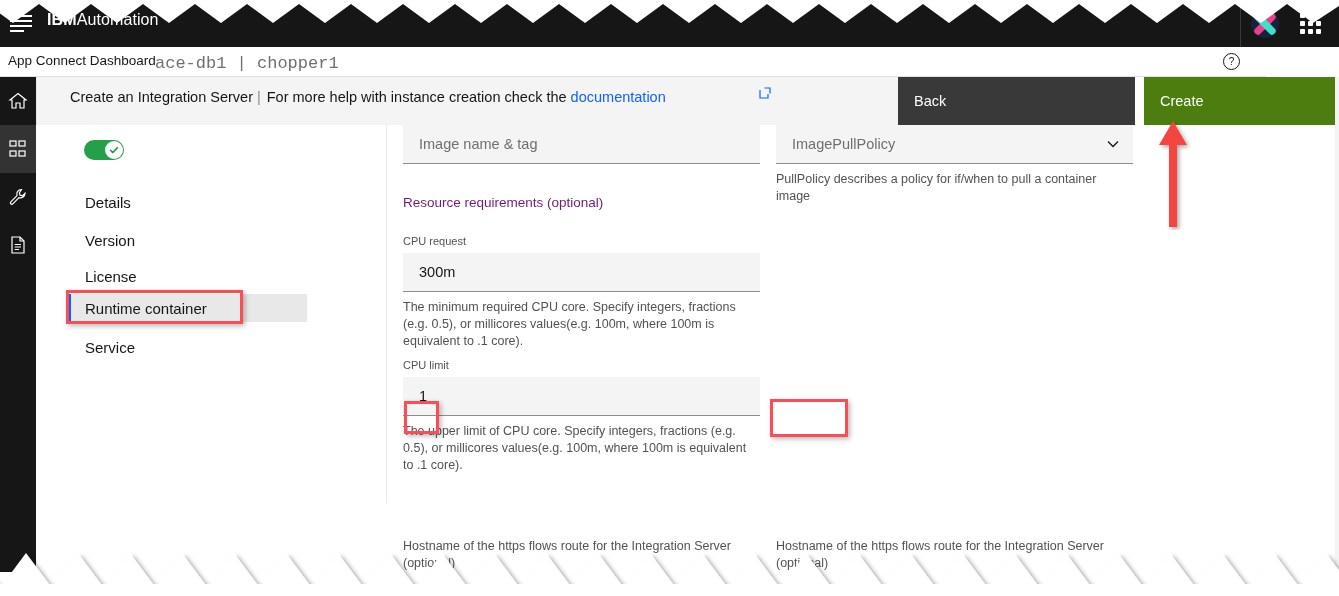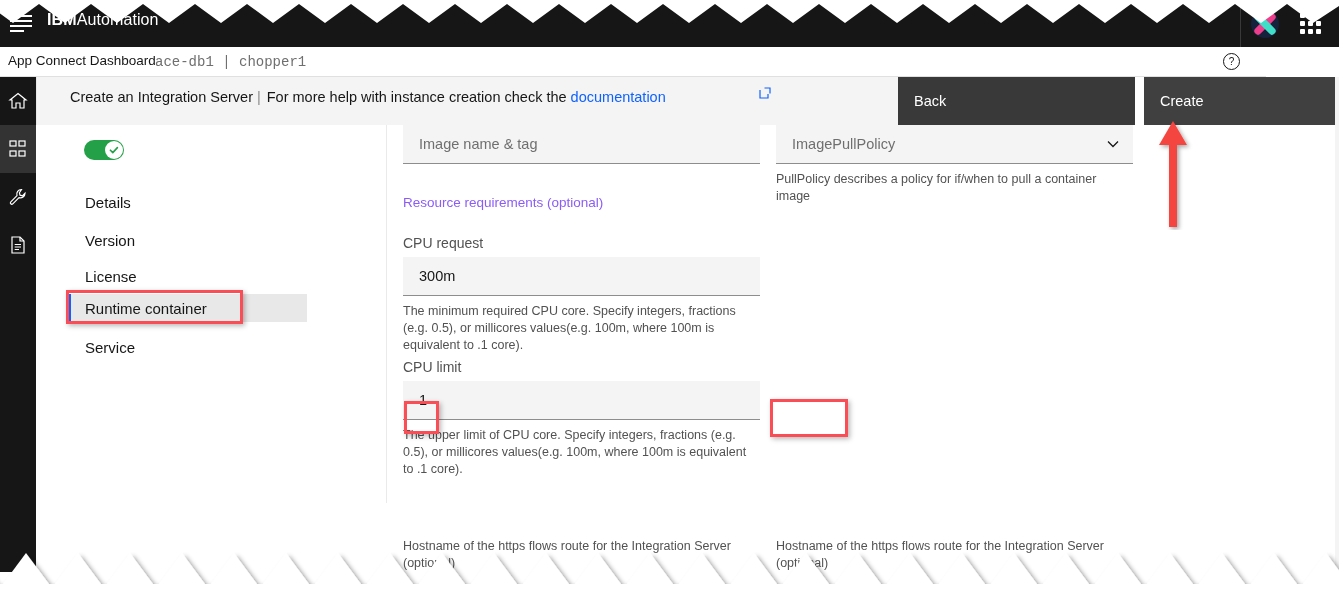--- a/index.html
+++ b/index.html
@@ -60,21 +60,21 @@
 
   
   #crumbbar {
     position:absolute; left:0; top:47px; width:1266px; height:30px;
     background:#ffffff; border-bottom:1px solid #e0e0e0;
   }
   #crumb-main {
     position:absolute; left:8px; top:6px; font-size:13.5px; color:#161616;
   }
   #crumb-sub {
-    position:absolute; left:155px; top:7px; font-size:14px; color:#6f6f6f;
+    position:absolute; left:155px; top:7px; font-size:17px; color:#6f6f6f;
     font-family:"Liberation Mono", monospace;
   }
   #help-icon {
     position:absolute; right:25px; top:5px; width:19px; height:19px;
   }
 
   
   #actionbar {
     position:absolute; left:0; top:77px; width:1339px; height:48px;
   }
@@ -90,21 +90,21 @@
   #doc-link { color:#0f62fe; text-decoration:none;text-align:center; }
   #ext-icon { position:absolute; left:722px; top:8px; width:12px; height:12px; }
   #btn-back {
     position:absolute; left:898px; top:0; width:237px; height:48px;
     background:#393939; color:#ffffff; border:none;
     font-family:"Liberation Sans", sans-serif; font-size:14.5px;
     text-align:left; padding-left:16px; cursor:pointer;
   }
   #btn-create {
     position:absolute; left:1144px; top:0; width:195px; height:48px;
-    background:#404040; color:#ffffff; border:none;
+    background:#4d7c0f; color:#ffffff; border:none;
     font-family:"Liberation Sans", sans-serif; font-size:14.5px;
     text-align:left; padding-left:16px; cursor:pointer;
   }
 
   
   #rail {
     position:absolute; left:0; top:77px; width:36px; height:495px;
     background:#161616;
   }
   .rail-item {
@@ -148,39 +148,39 @@
   #form {
     position:absolute; left:386px; top:125px; width:953px; height:447px;
     background:#ffffff; overflow:hidden;
   }
   #form-divider {
     position:absolute; left:0px; top:0; width:1px; height:378px; background:#eaeaea;
   }
   .col-l { position:absolute; left:17px; width:357px; }
   .col-r { position:absolute; left:390px; width:357px; }
 
-  .field-label { font-size:14px; color:#525252; margin-bottom:6px; }
+  .field-label { font-size:11px; color:#525252; margin-bottom:6px; }
   .txtfield {
     width:357px; height:39px; background:#f4f4f4; border:none;
     border-bottom:1px solid #8d8d8d;
     font-family:"Liberation Sans", sans-serif; font-size:14.5px;
     color:#161616; padding:0 16px; outline:none;
   }
   .txtfield::placeholder { color:#6f6f6f; }
   .txtfield.focused {
     border:2px solid #0f62fe; background:#f4f4f4;
   }
   .helper {
     font-size:12.5px; color:#525252; line-height:17px; margin-top:7px;
     width:357px;
   }
   .helper code {
     font-family:"Liberation Mono", monospace; font-size:12.5px; color:#525252;
   }
-  .section-title { font-size:13.5px; color:#8b5cf6; }
+  .section-title { font-size:13.5px; color:#701a75; }
 
   .selectwrap { position:relative; width:357px; }
   .selectwrap .chev {
     position:absolute; right:14px; top:15px; width:12px; height:8px; pointer-events:none;
   }
 
   
   .redbox {
     position:absolute; border:3px solid #fa4d56;
     box-shadow:2px 2px 5px rgba(0,0,0,.28); pointer-events:none; z-index:30;

